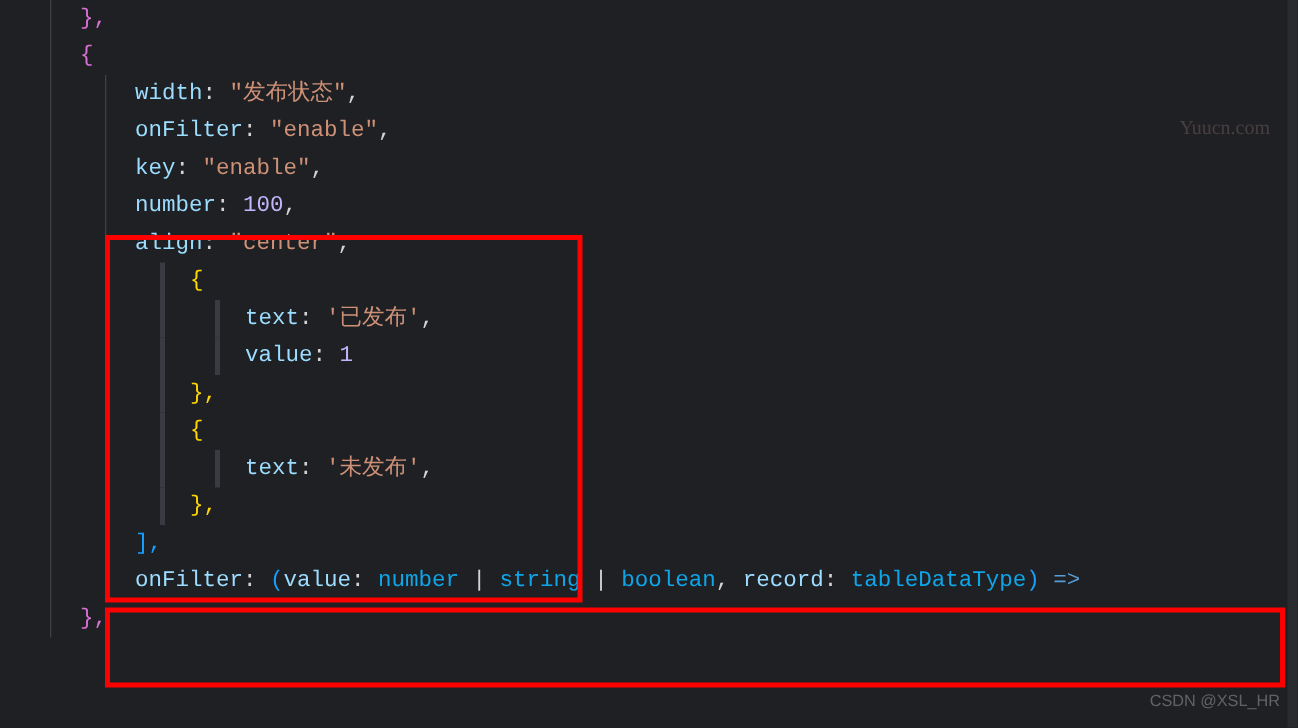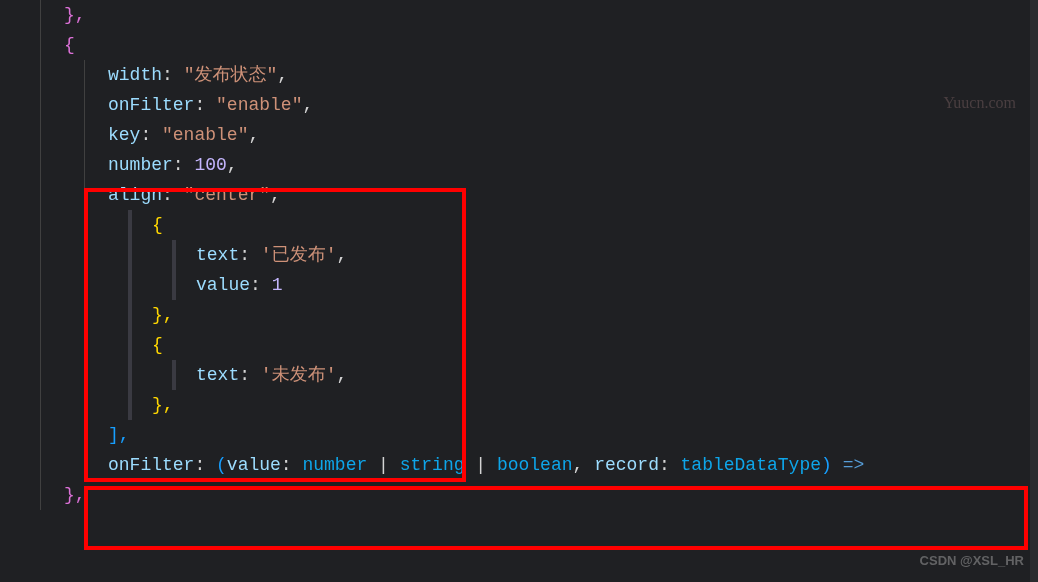--- a/index.html
+++ b/index.html
@@ -77,21 +77,20 @@
     font-size: 16px;
     pointer-events: none;
   }
   .watermark2 {
     position: absolute;
     right: 14px; bottom: 6px;
     color: rgba(180,180,180,0.45);
     font-family: Arial, sans-serif;
     font-size: 13px;
     pointer-events: none;
-    font-weight: bold;
   }
   .ig {
     position: absolute;
     background: #3a3a42;
     width: 4px;
     height: 30px;
   }
   .iga { left: 108px; }
   .igb { left: 152px; }
 </style>

